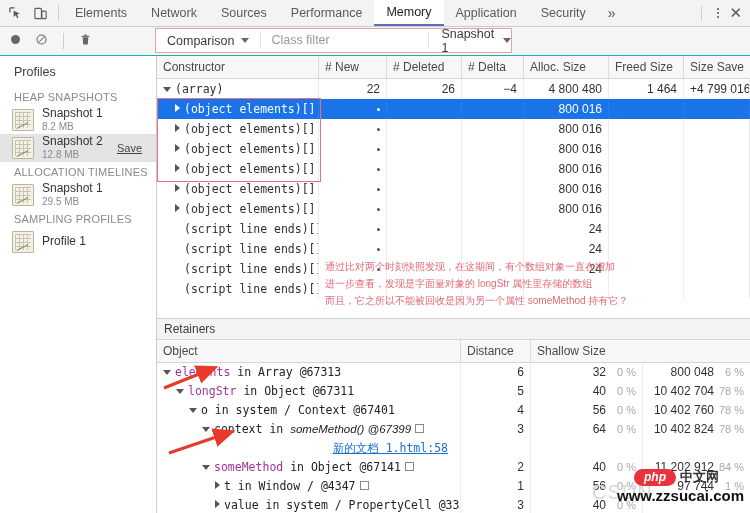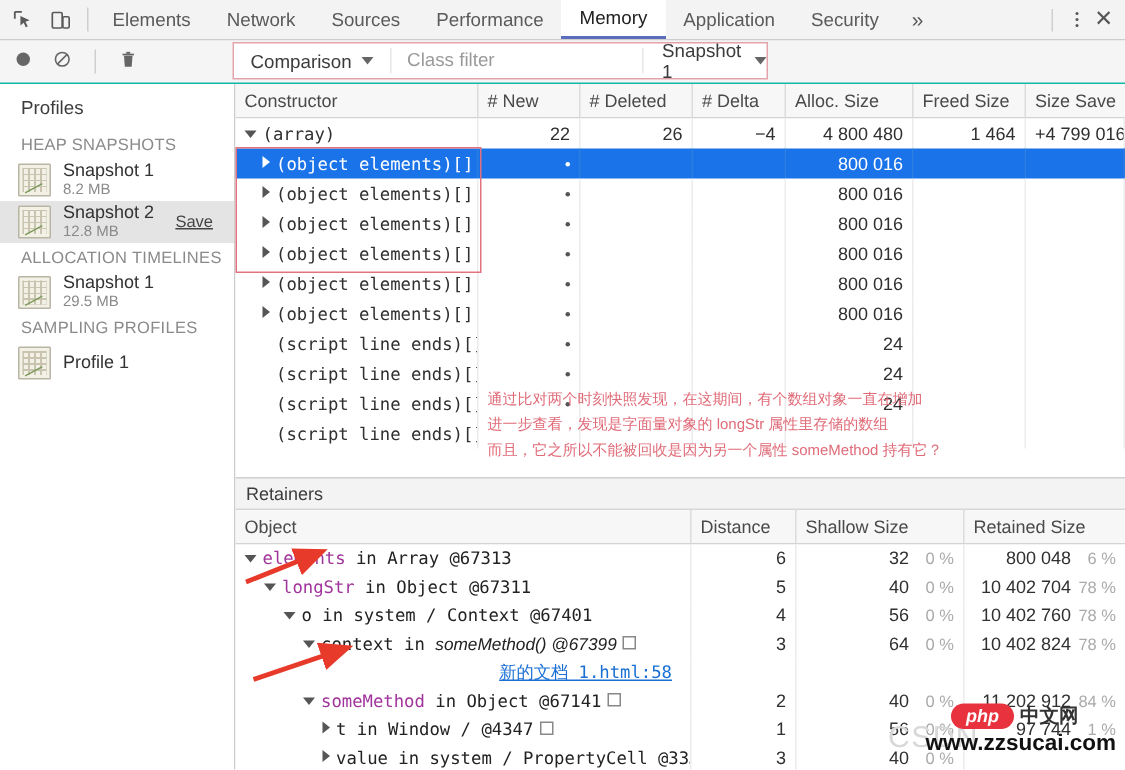--- a/index.html
+++ b/index.html
@@ -390,21 +390,20 @@
           </div>
         </div>
 
       <div class="redbox" id="redbox" style="left: 0px; top: 42px; width: 162px; height: 82px;"></div>
 
       <div class="ret-title">Retainers</div>
       <div class="grid-head">
         <div class="gh" style="width:304px">Object</div>
         <div class="gh" style="width:70px">Distance</div>
         <div class="gh" style="width:112px">Shallow Size</div>
-        <div class="gh" style="width:107px">Retained Size</div>
       </div>
       <div class="rtab" id="rtab">
           <div class="rrow">
             <div class="rc robj" style="width: 304px; padding-left: 6px;"><span class="tri down"></span><span class="hl">elements</span><span> in Array @67313</span></div>
             <div class="rc num " style="width: 70px;"><span>6</span></div>
             <div class="rc num " style="width: 112px;"><span>32</span><span class="pct">0 %</span></div>
             <div class="rc num " style="width: 107px;"><span>800 048</span><span class="pct">6 %</span></div>
           </div>
           <div class="rrow">
             <div class="rc robj" style="width: 304px; padding-left: 19px;"><span class="tri down"></span><span class="hl">longStr</span><span> in Object @67311</span></div>

